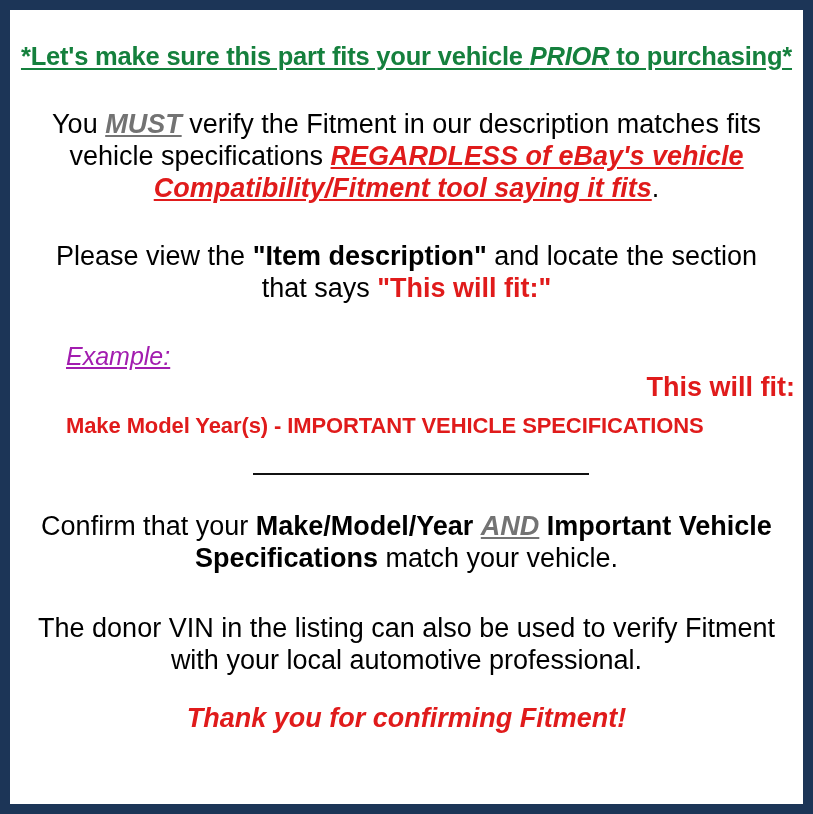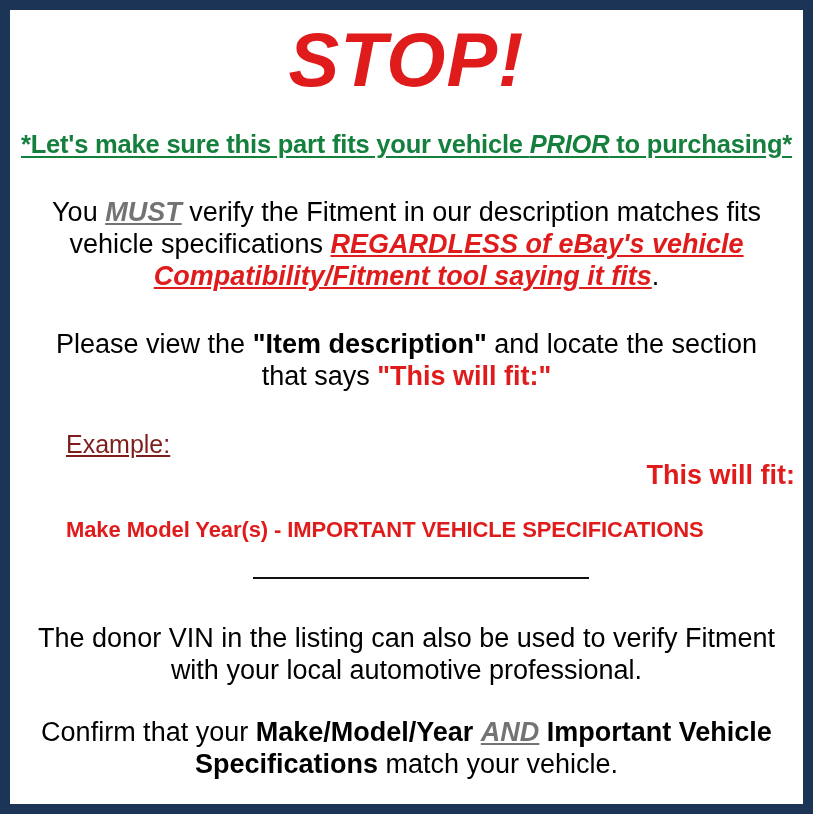--- a/index.html
+++ b/index.html
@@ -99,39 +99,40 @@
   }
 
   
   .example-block {
     text-align: left;
     margin: 38px 0 0 0;
     padding-left: 48px;
   }
   .example-label {
     font-size: 25px;
-    color: #7f1d1d;
+    font-style: italic;
+    color: #a21caf;
     text-decoration: underline;
     text-underline-offset: 2px;
     display: inline-block;
     line-height: 1.1;
   }
   .example-fit {
     font-size: 27px;
     font-weight: bold;
     color: #e01b1b;
     line-height: 1.15;
     margin-top: 2px;
     text-align: right;
   }
   .example-spec {
     font-size: 22px;
     font-weight: bold;
     color: #e01b1b;
-    margin-top: 26px;
+    margin-top: 10px;
     letter-spacing: -0.1px;
     white-space: nowrap;
   }
 
   
   .divider-wrap {
     margin-top: 28px;
     height: 14px;
     display: flex;
     justify-content: center;
@@ -153,21 +154,20 @@
     margin-top: 26px;
     line-height: 1.15;
   }
 </style>
 </head>
 <body>
 
 <div id="fitment-notice">
   <div class="inner">
 
-    <div class="headline">STOP!</div>
 
     <div class="subhead">
       <span>*Let's make sure this part fits your vehicle </span><span class="ital">PRIOR</span><span> to purchasing*</span>
     </div>
 
     <p class="para para-must">
       <span>You </span><span class="bi-red-u">MUST</span><span> verify the Fitment in our description matches fits vehicle specifications </span><span class="b-red-u">REGARDLESS of eBay's vehicle Compatibility/Fitment tool saying it fits</span><span>.</span>
     </p>
 
     <p class="para para-please">
@@ -179,22 +179,22 @@
         <span class="example-label">Example:</span>
       </div>
       <div class="example-fit">This will fit:</div>
       <div class="example-spec">Make Model Year(s) - IMPORTANT VEHICLE SPECIFICATIONS</div>
     </div>
 
     <div class="divider-wrap">
       <div class="divider"></div>
     </div>
 
-    <p class="para para-vin">The donor VIN in the listing can also be used to verify Fitment with your local automotive professional.</p>
-
     <p class="para para-confirm">
       <span>Confirm that your </span><span class="b-blk">Make/Model/Year</span><span> </span><span class="bi-red-u">AND</span><span> </span><span class="b-blk">Important Vehicle Specifications</span><span> match your vehicle.</span>
     </p>
 
+    <p class="para para-vin">The donor VIN in the listing can also be used to verify Fitment with your local automotive professional.</p>
+
     <div class="thanks">Thank you for confirming Fitment!</div>
 
   </div>
 </div>
 
 </body></html>

